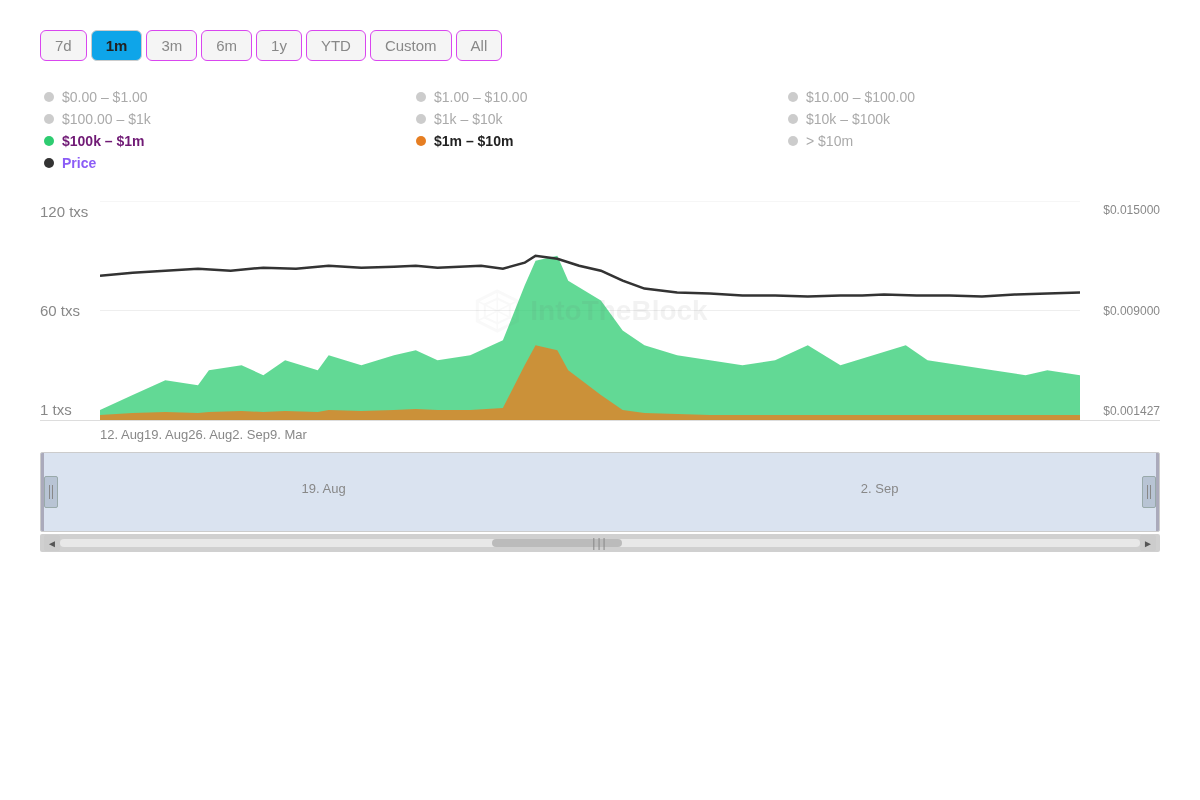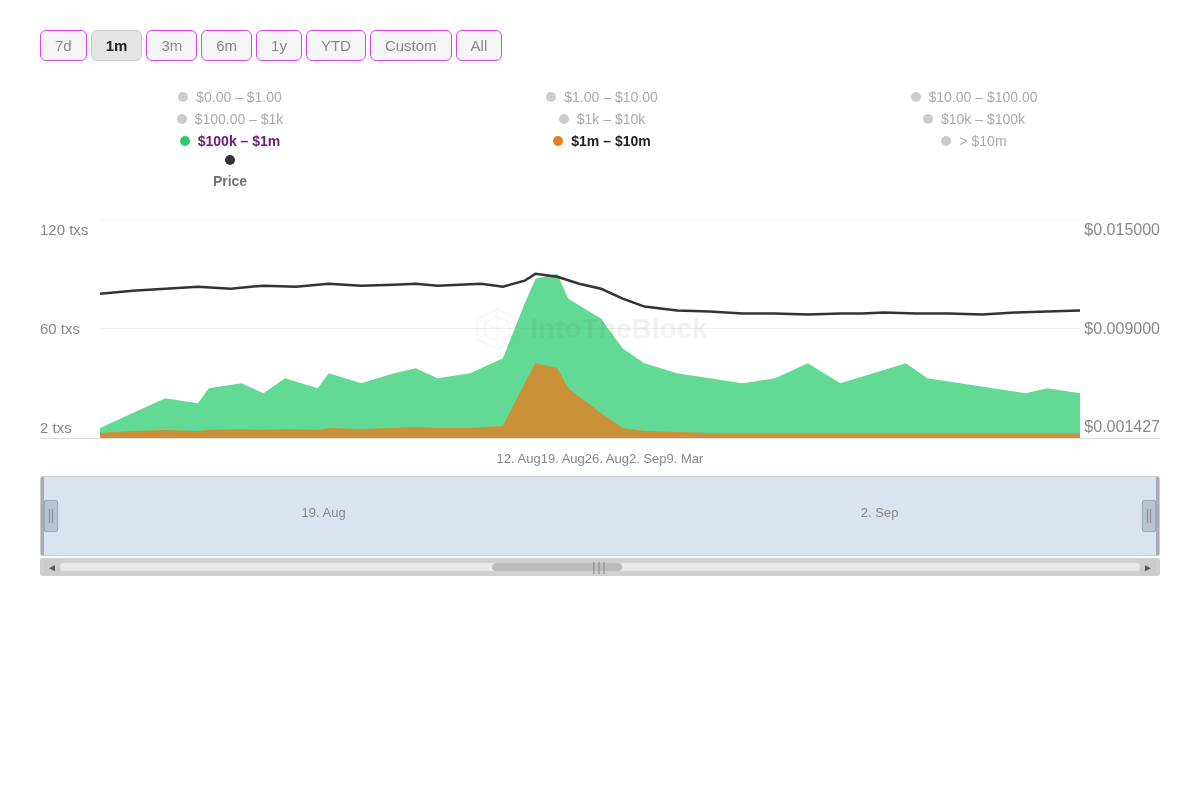--- a/index.html
+++ b/index.html
@@ -27,45 +27,44 @@
       padding: 6px 14px;
       border: 1px solid #d946ef;
       border-radius: 6px;
       background: #f5f5f5;
       color: #888;
       font-size: 15px;
       cursor: pointer;
       font-weight: 400;
     }
     .time-btn.active {
-      background: #e5e5e5;
+      background: #0ea5e9;
       color: #222;
       font-weight: 700;
       border-color: #ccc;
     }
 
     
     .legend {
       display: grid;
       grid-template-columns: repeat(3, 1fr);
       gap: 6px 0;
       margin-bottom: 30px;
       padding-left: 4px;
     }
     .legend-item {
       display: flex;
       align-items: center;
       gap: 8px;
       font-size: 14px;
       color: #aaa;
-      justify-content: center;
     }
     .legend-item.active-green { color: #701a75; font-weight: 600; }
     .legend-item.active-orange { color: #222; font-weight: 600; }
-    .legend-item.active-dark { color: #737373; font-weight: 600; flex-direction: column; }
+    .legend-item.active-dark { color: #8b5cf6; font-weight: 600; }
     .legend-dot {
       width: 10px;
       height: 10px;
       border-radius: 50%;
       flex-shrink: 0;
     }
     .dot-gray { background: #ccc; }
     .dot-green { background: #2ecc71; }
     .dot-orange { background: #e67e22; }
     .dot-dark { background: #333; }
@@ -100,41 +99,41 @@
 
     
     .y-axis-right {
       position: absolute;
       right: 0;
       top: 0;
       height: 100%;
       display: flex;
       flex-direction: column;
       justify-content: space-between;
-      font-size: 16px;
+      font-size: 12px;
       color: #888;
       padding: 2px 0;
       width: 80px;
       text-align: right;
     }
 
     
     .chart-svg-container {
       position: absolute;
       left: 60px;
       right: 80px;
       top: 0;
       bottom: 0;
     }
 
     
     .x-axis {
       display: flex;
-      justify-content: center;
-      padding: 12px 60px 0 60px;
+      justify-content: flex-start;
+      padding: 6px 60px 0 60px;
       font-size: 13px;
       color: #888;
     }
 
     
     .watermark {
       position: absolute;
       top: 50%;
       left: 50%;
       transform: translate(-50%, -50%);
@@ -313,21 +312,21 @@
         <span>Price</span>
       </div>
     </div>
 
   <div class="chart-wrapper">
     <div class="chart-area">
 
       <div class="y-axis-left">
         <span>120 txs</span>
         <span>60 txs</span>
-        <span>2 txs</span>
+        <span>1 txs</span>
       </div>
 
       <div class="y-axis-right">
         <span>$0.015000</span>
         <span>$0.009000</span>
         <span>$0.001427</span>
       </div>
 
       <div class="chart-svg-container">
         <div class="watermark">

